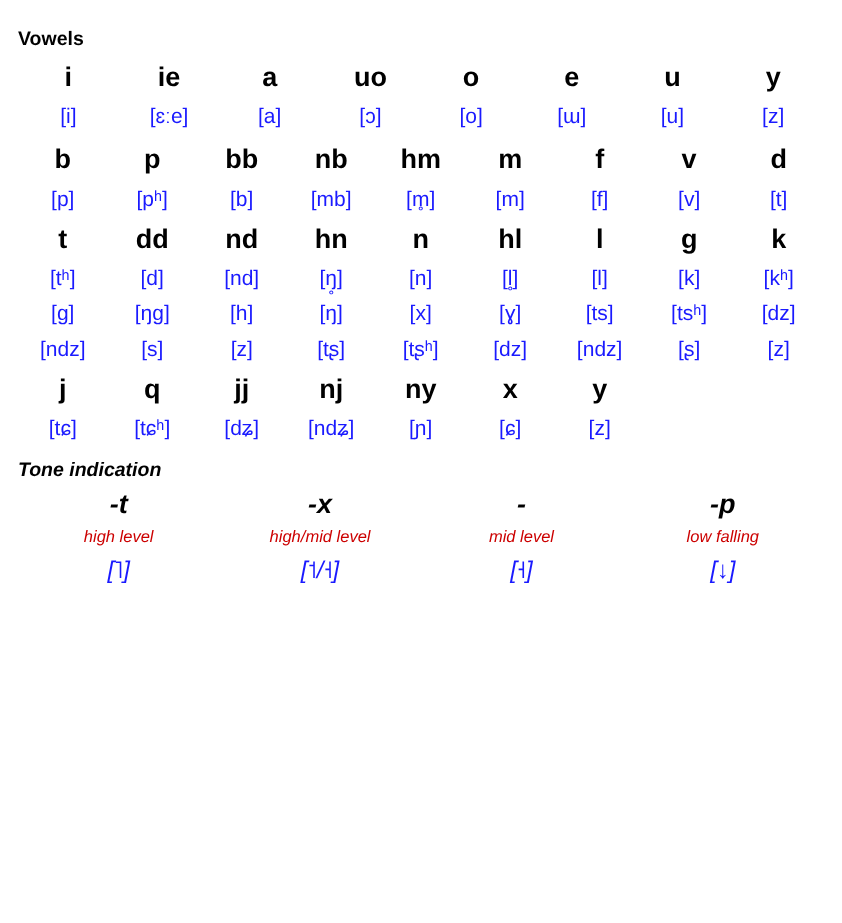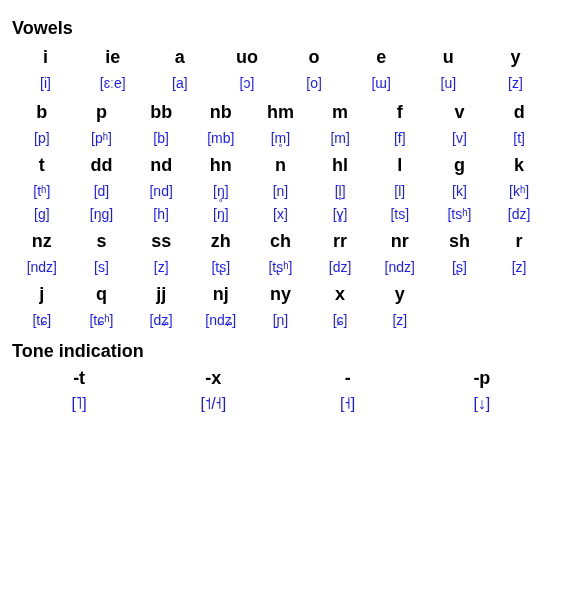--- a/index.html
+++ b/index.html
@@ -7,21 +7,21 @@
       font-family: Arial, sans-serif;
       font-size: 14px;
       background: #fff;
       color: #000;
       width: 561px;
       min-height: 615px;
       padding: 10px 12px;
     }
     .section-title {
       font-weight: bold;
-      font-size: 18px;
+      font-size: 13px;
       margin-top: 8px;
       margin-bottom: 4px;
     }
     .char-table {
       width: 100%;
       border-collapse: collapse;
       margin-bottom: 2px;
     }
     .char-table td {
       text-align: center;
@@ -277,49 +277,20 @@
           </td>
           <td>
             <span class="ipa">[tsʰ]</span>
           </td>
           <td>
             <span class="ipa">[dz]</span>
           </td>
         </tr>
         <tr>
           <td>
-            <span class="latin">nz</span>
-          </td>
-          <td>
-            <span class="latin">s</span>
-          </td>
-          <td>
-            <span class="latin">ss</span>
-          </td>
-          <td>
-            <span class="latin">zh</span>
-          </td>
-          <td>
-            <span class="latin">ch</span>
-          </td>
-          <td>
-            <span class="latin">rr</span>
-          </td>
-          <td>
-            <span class="latin">nr</span>
-          </td>
-          <td>
-            <span class="latin">sh</span>
-          </td>
-          <td>
-            <span class="latin">r</span>
-          </td>
-        </tr>
-        <tr>
-          <td>
             <span class="ipa">[ndz]</span>
           </td>
           <td>
             <span class="ipa">[s]</span>
           </td>
           <td>
             <span class="ipa">[z]</span>
           </td>
           <td>
             <span class="ipa">[tʂ]</span>
@@ -395,36 +366,50 @@
             <span class="ipa"></span>
           </td>
           <td>
             <span class="ipa"></span>
           </td>
         </tr>
       </tbody>
   </table>
 </div>
 
-<div style="margin-top:8px;">
+<div style="margin-top:8px;font-style:italic;">
   <div class="section-title">Tone indication</div>
   <table class="tone-table">
     <tbody id="tone-tbody">
         <tr>
           <td>
             <span class="tone-latin">-t</span>
           </td>
           <td>
             <span class="tone-latin">-x</span>
           </td>
           <td>
             <span class="tone-latin">-</span>
           </td>
           <td>
             <span class="tone-latin">-p</span>
+          </td>
+        </tr>
+        <tr>
+          <td>
+            <span class="tone-desc">high level</span>
+          </td>
+          <td>
+            <span class="tone-desc">high/mid level</span>
+          </td>
+          <td>
+            <span class="tone-desc">mid level</span>
+          </td>
+          <td>
+            <span class="tone-desc">low falling</span>
           </td>
         </tr>
         <tr>
           <td>
             <span class="tone-ipa">[˥]</span>
           </td>
           <td>
             <span class="tone-ipa">[˦/˧]</span>
           </td>
           <td>

